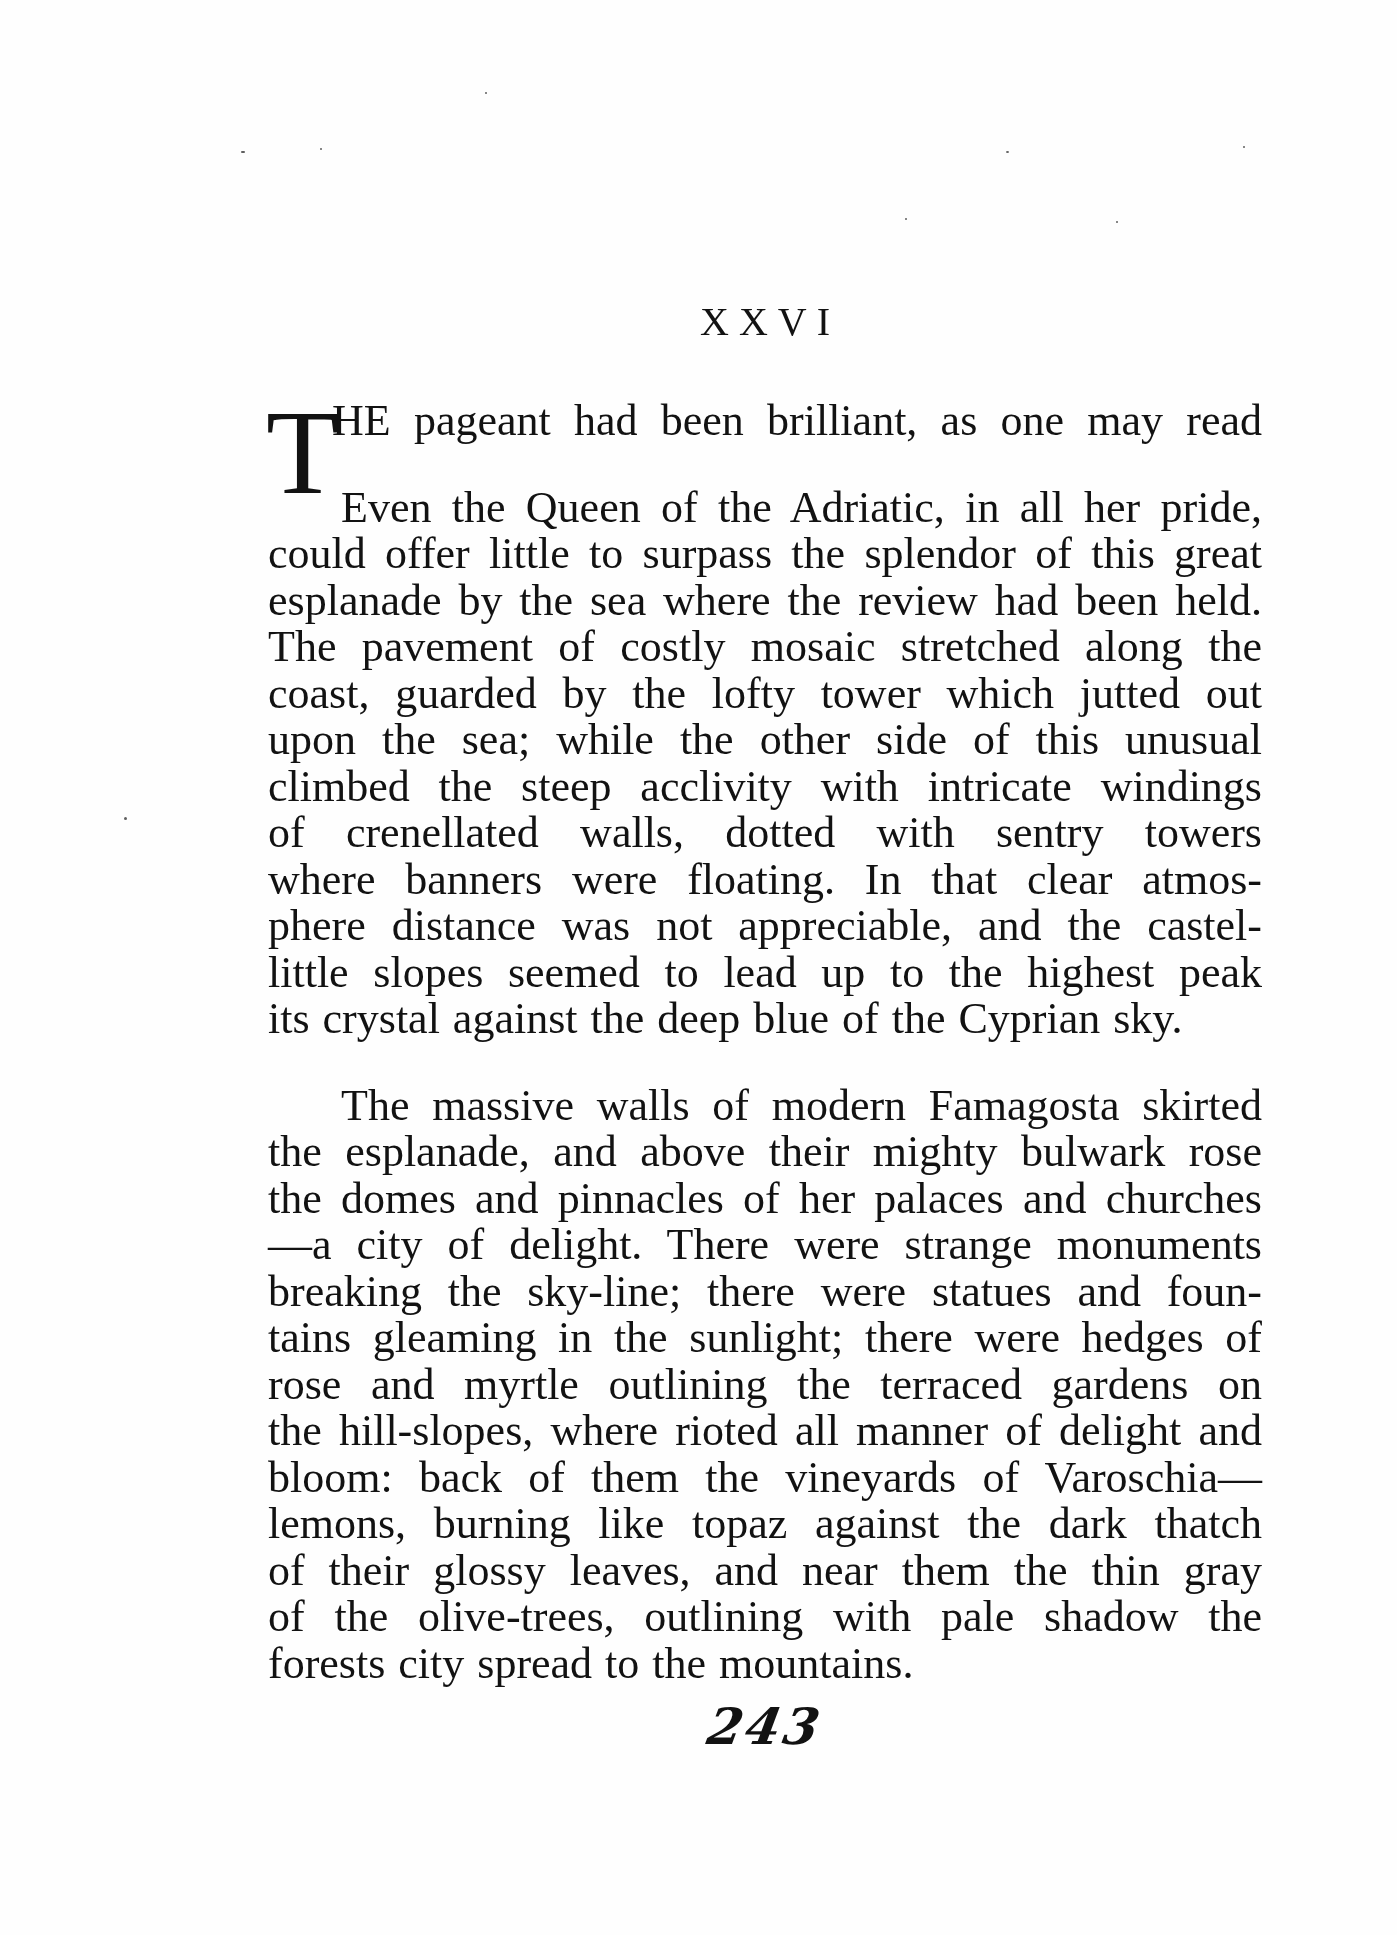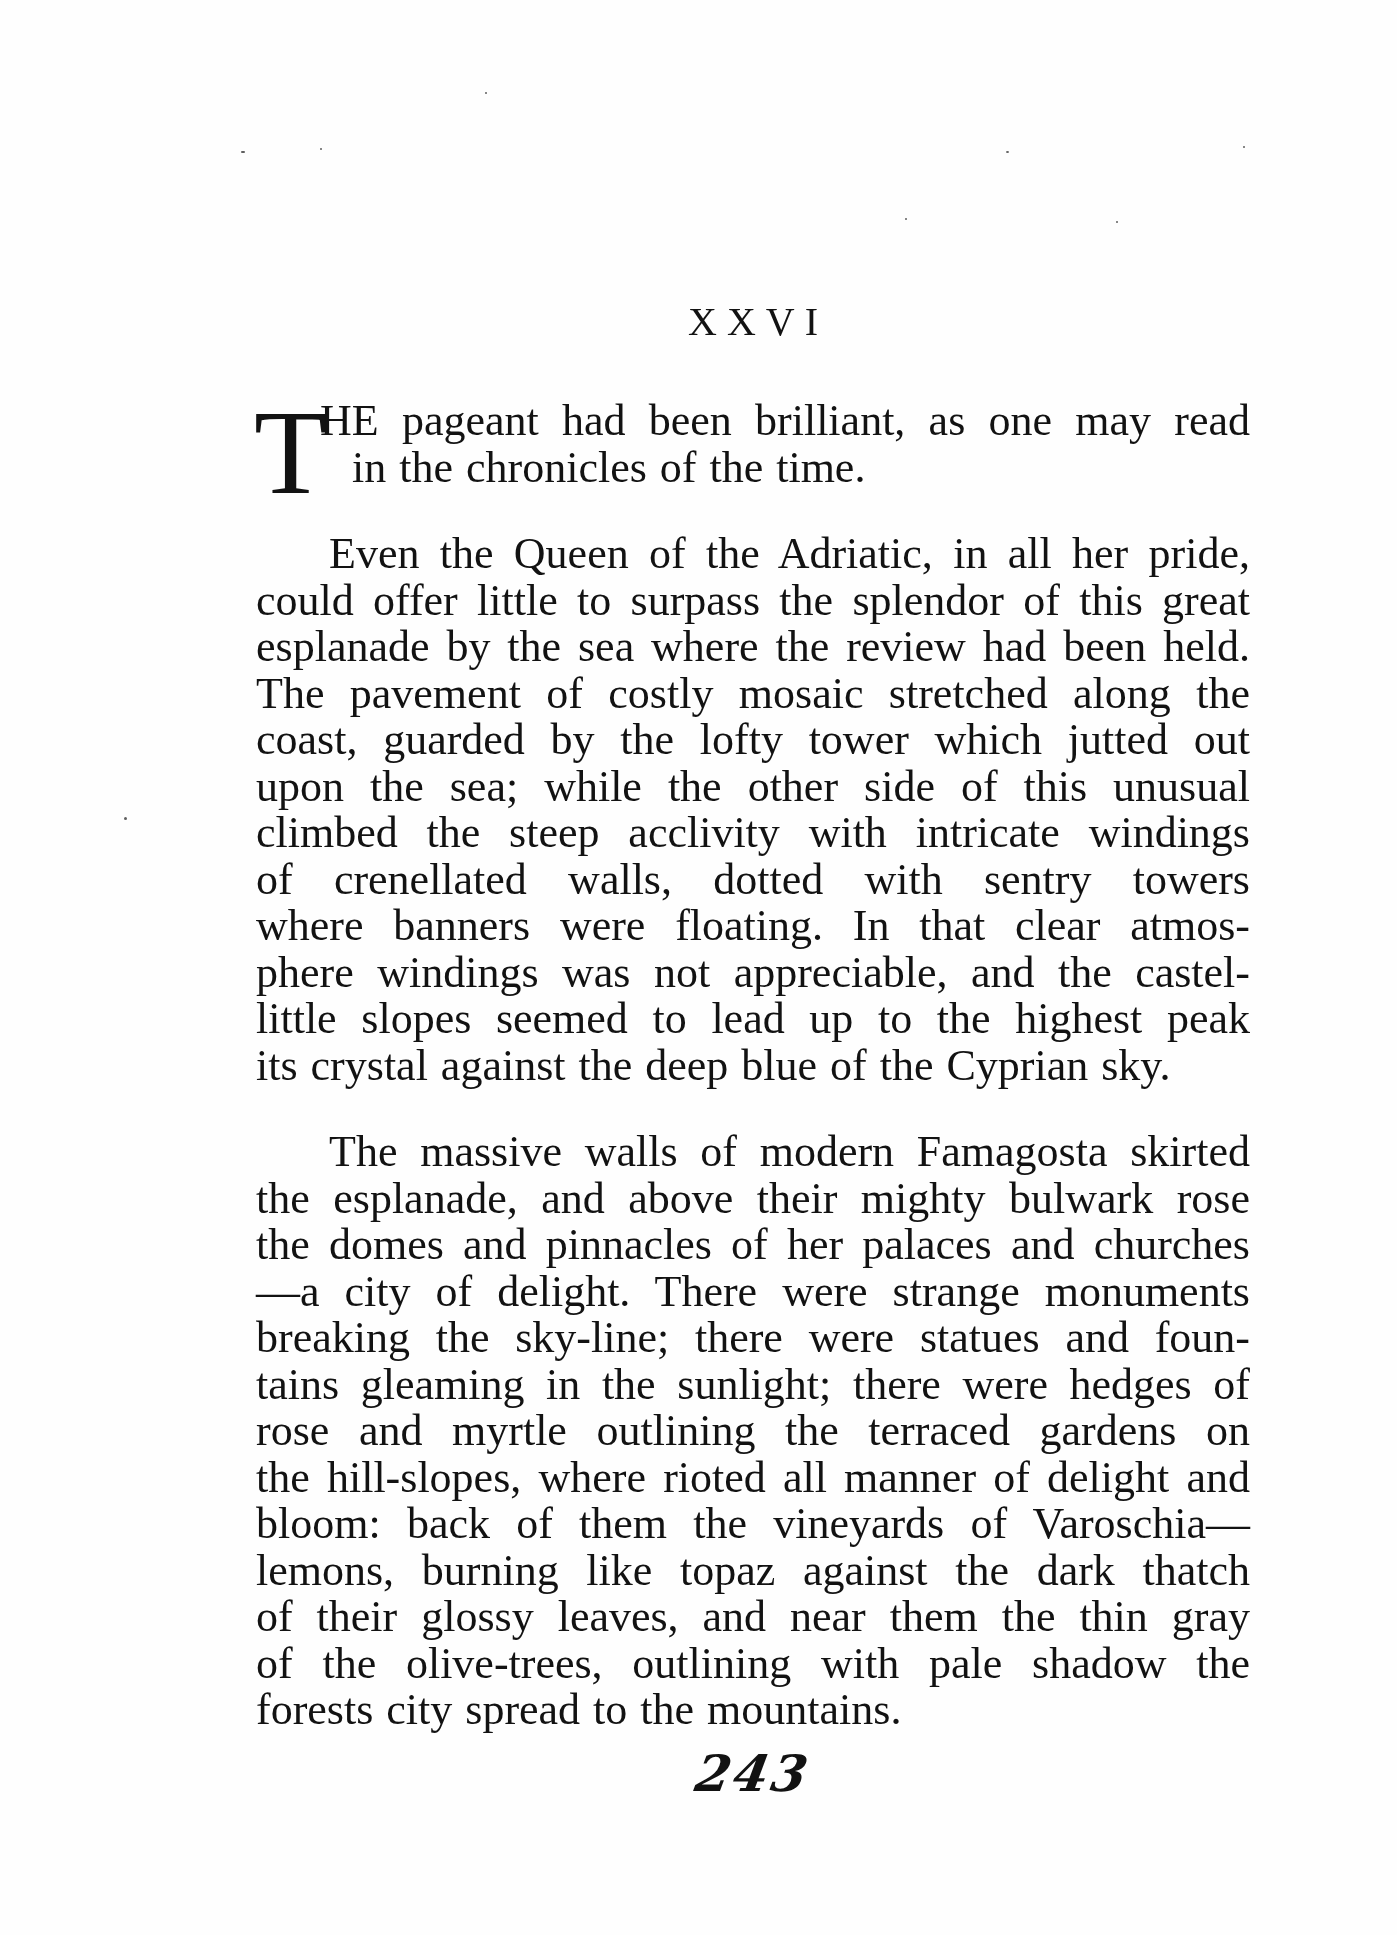--- a/index.html
+++ b/index.html
@@ -11,21 +11,21 @@
     position: relative;
     width: 1397px;
     height: 1935px;
     background: #fefefe;
     color: #121212;
     font-family: "Liberation Serif", "DejaVu Serif", serif;
     overflow: hidden;
   }
   .text-column {
     position: absolute;
-    left: 256px;
+    left: 268px;
     top: 298px;
     width: 994px;
   }
   .chapter-heading {
     font-size: 40px;
     line-height: 48px;
     letter-spacing: 10px;
     text-align: center;
     padding-left: 10px; 
     margin-bottom: 52px;
@@ -105,35 +105,34 @@
   <div class="text-column">
 
     <div class="chapter-heading">XXVI</div>
 
     <div class="paragraph para-dropcap">
       <div class="drop-cap-cell">
         <span class="glyph">T</span>
       </div>
       <div class="p1-lines">
         <div class="line">HE pageant had been brilliant, as one may read</div>
-        <div class="line line--last p1-line2">in the chronicles of the time.</div>
       </div>
     </div>
 
     <div class="paragraph">
       <div class="line indent">Even the Queen of the Adriatic, in all her pride,</div>
       <div class="line">could offer little to surpass the splendor of this great</div>
       <div class="line">esplanade by the sea where the review had been held.</div>
       <div class="line">The pavement of costly mosaic stretched along the</div>
       <div class="line">coast, guarded by the lofty tower which jutted out</div>
       <div class="line">upon the sea; while the other side of this unusual</div>
       <div class="line">climbed the steep acclivity with intricate windings</div>
       <div class="line">of crenellated walls, dotted with sentry towers</div>
       <div class="line">where banners were floating. In that clear atmos-</div>
-      <div class="line">phere windings was not appreciable, and the castel-</div>
+      <div class="line">phere distance was not appreciable, and the castel-</div>
       <div class="line">little slopes seemed to lead up to the highest peak</div>
       <div class="line line--last">its crystal against the deep blue of the Cyprian sky.</div>
     </div>
 
     <div class="paragraph">
       <div class="line indent">The massive walls of modern Famagosta skirted</div>
       <div class="line">the esplanade, and above their mighty bulwark rose</div>
       <div class="line">the domes and pinnacles of her palaces and churches</div>
       <div class="line">—a city of delight. There were strange monuments</div>
       <div class="line">breaking the sky-line; there were statues and foun-</div>

